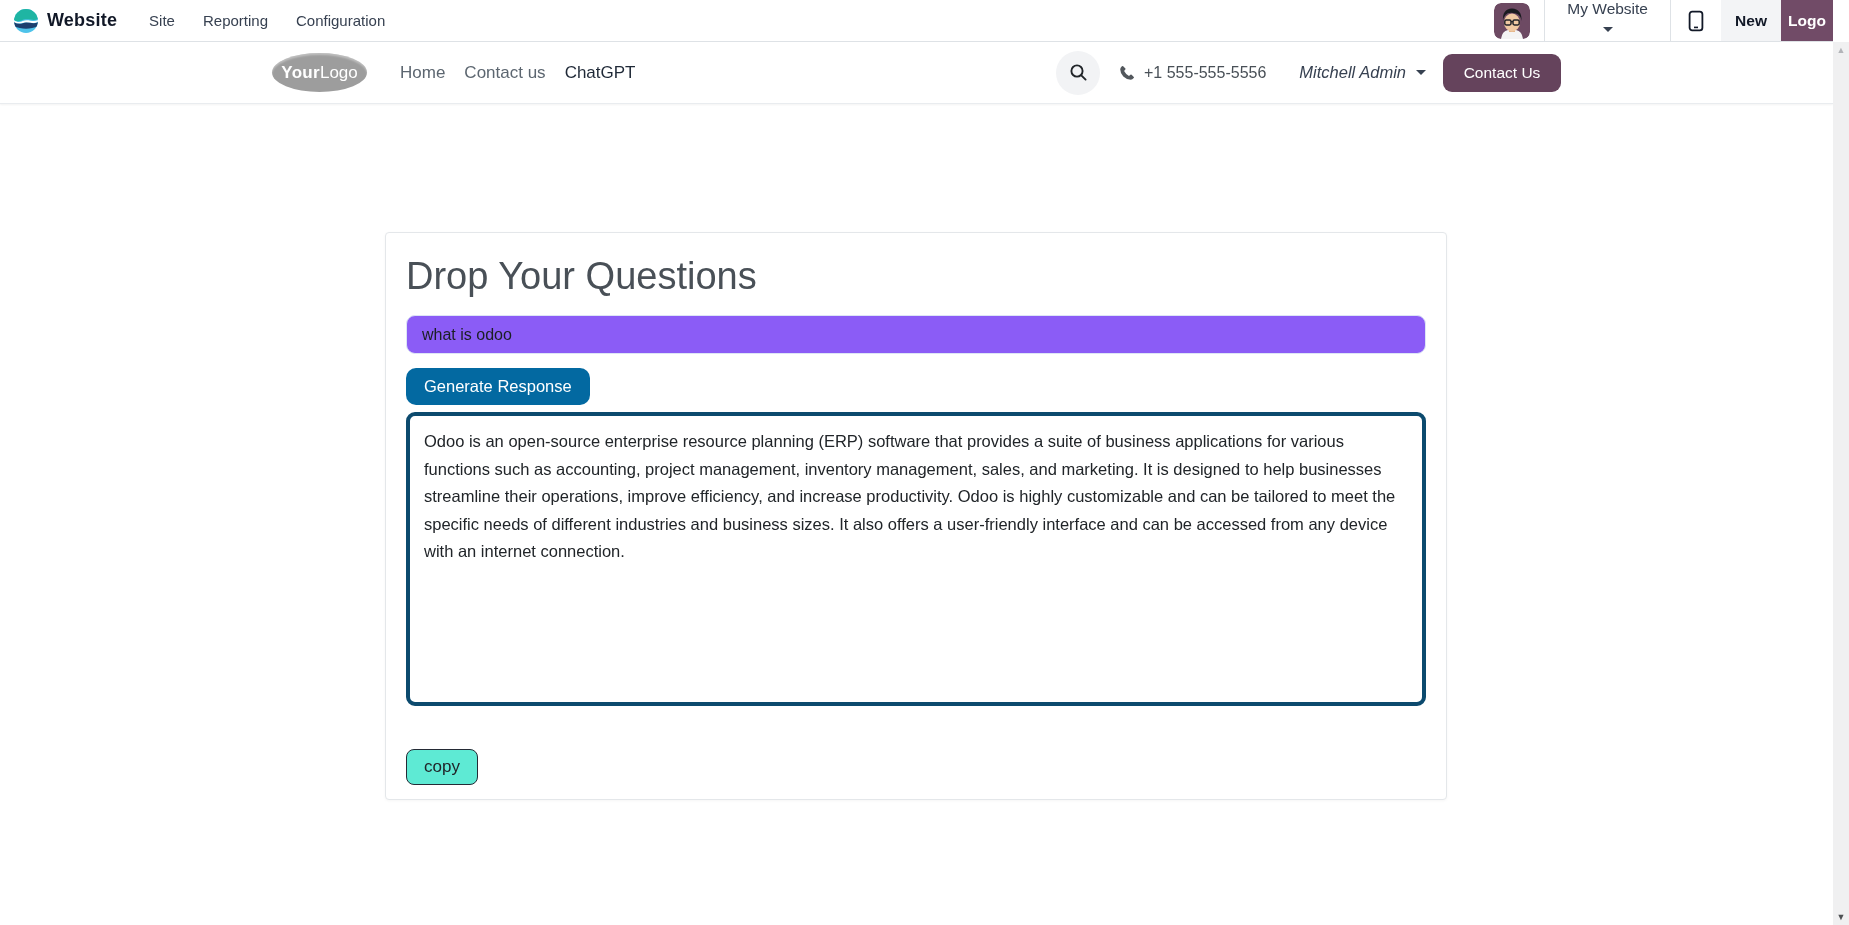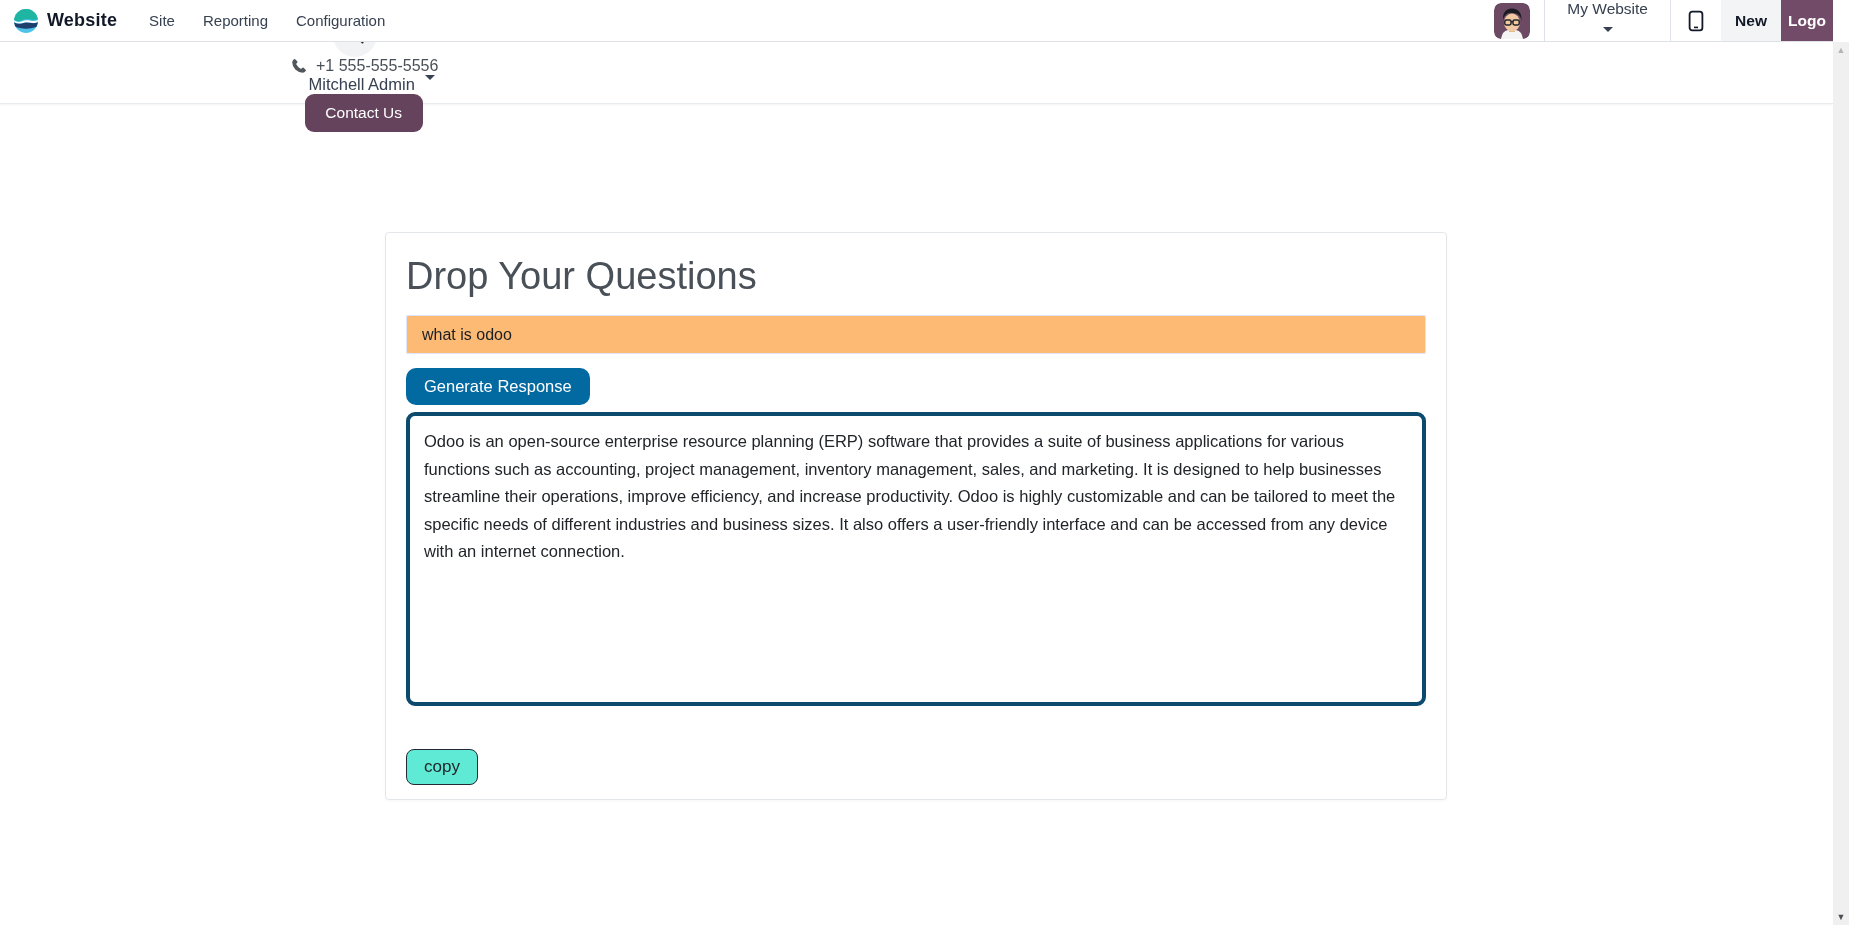--- a/index.html
+++ b/index.html
@@ -68,49 +68,49 @@
   .your-logo {
     width: 95px; height: 39px; background: #9d9d9d; border-radius: 50%;
     display: flex; align-items: center; justify-content: center;
     color: #ffffff; cursor: pointer; box-shadow: inset 0 2px 2px rgba(255,255,255,.35);
   }
   .your-logo .yl-bold { font-weight: 800; font-size: 17px; letter-spacing: .3px; }
   .your-logo .yl-light { font-weight: 300; font-size: 17px; }
   .sh-nav { display: flex; align-items: center; margin-left: 33px; gap: 19px; }
   .sh-link { font-size: 17px; color: #5c6670; cursor: pointer; text-decoration: none; }
   .sh-link.active { color: #1f2937; }
-  .sh-right { display: flex; align-items: center; flex-direction: column; }
+  .sh-right { display: flex; align-items: center; }
   .search-circle {
     width: 44px; height: 44px; border-radius: 50%; background: #f2f3f5;
     display: flex; align-items: center; justify-content: center; cursor: pointer;
   }
   .phone-group { display: flex; align-items: center; gap: 9px; margin-left: 19px; cursor: pointer; }
   .phone-number { font-size: 16px; color: #495057; }
-  .user-menu { display: flex; gap: 10px; margin-left: 33px; cursor: pointer; }
+  .user-menu { display: flex; align-items: center; gap: 10px; margin-left: 33px; cursor: pointer; font-style: italic; }
   .user-name { font-size: 16.5px; color: #374151; }
   .btn-contact-us {
     margin-left: 17px; width: 118px; height: 38px; border-radius: 9px;
     background: #65435C; color: #ffffff; border: none; font-size: 15.5px;
     display: flex; align-items: center; justify-content: center;
     cursor: pointer; font-family: "Liberation Sans", sans-serif;
   }
 
   
   .card {
     position: absolute; left: 385px; top: 232px; width: 1062px; height: 568px;
     background: #ffffff; border: 1px solid #e4e7ea; border-radius: 4px;
     box-shadow: 0 1px 3px rgba(0,0,0,.04);
     padding: 22px 20px;
   }
   .card-title {
     font-size: 38px; font-weight: 500; color: #495057; margin-bottom: 17px;
   }
   .question-input {
-    width: 100%; height: 39px; border-radius: 2px;
-    background: #fdba74; border: 1px solid #dde5f6;
+    width: 100%; height: 39px; border-radius: 9px;
+    background: #8b5cf6; border: 1px solid #dde5f6;
     font-size: 16px; color: #1b1f23; padding: 0 15px;
     font-family: "Liberation Sans", sans-serif; outline: none;
     display: block; margin-bottom: 14px;
   }
   .btn-generate {
     display: inline-block; background: #0369a1; color: #ffffff;
     border: none; border-radius: 10px; padding: 9px 18px;
     font-size: 16.5px; cursor: pointer; margin-bottom: 7px;
     font-family: "Liberation Sans", sans-serif;
   }
@@ -191,20 +191,31 @@
         </svg>
       </span>
     </div>
     <div class="btn-new">New</div>
     <div class="btn-edit">Logo</div>
   </div>
 </div>
 
 <div class="site-header">
   <div class="sh-inner">
+    <div class="sh-left">
+      <div class="your-logo">
+        <span class="yl-bold">Your</span>
+          <span class="yl-light">Logo</span>
+      </div>
+      <div class="sh-nav">
+        <a class="sh-link">Home</a>
+        <a class="sh-link">Contact us</a>
+        <a class="sh-link active">ChatGPT</a>
+      </div>
+    </div>
     <div class="sh-right">
       <div class="search-circle">
         <span style="display:flex;">
           <svg width="19" height="19" viewBox="0 0 19 19">
             <circle cx="8" cy="8" r="5.6" fill="none" stroke="#212529" stroke-width="1.9"></circle>
             <line x1="12.3" y1="12.3" x2="16.6" y2="16.6" stroke="#212529" stroke-width="1.9" stroke-linecap="round"></line>
           </svg>
         </span>
       </div>
       <div class="phone-group">

